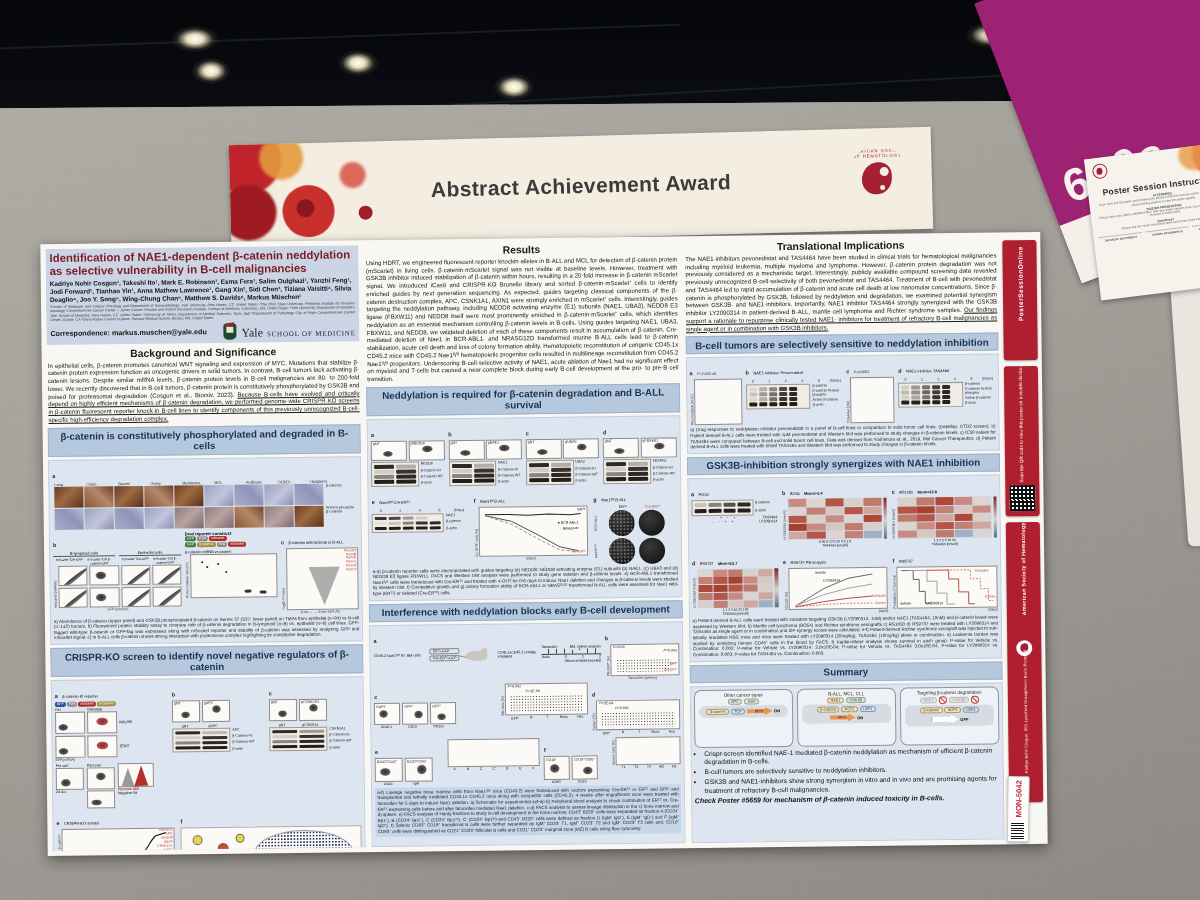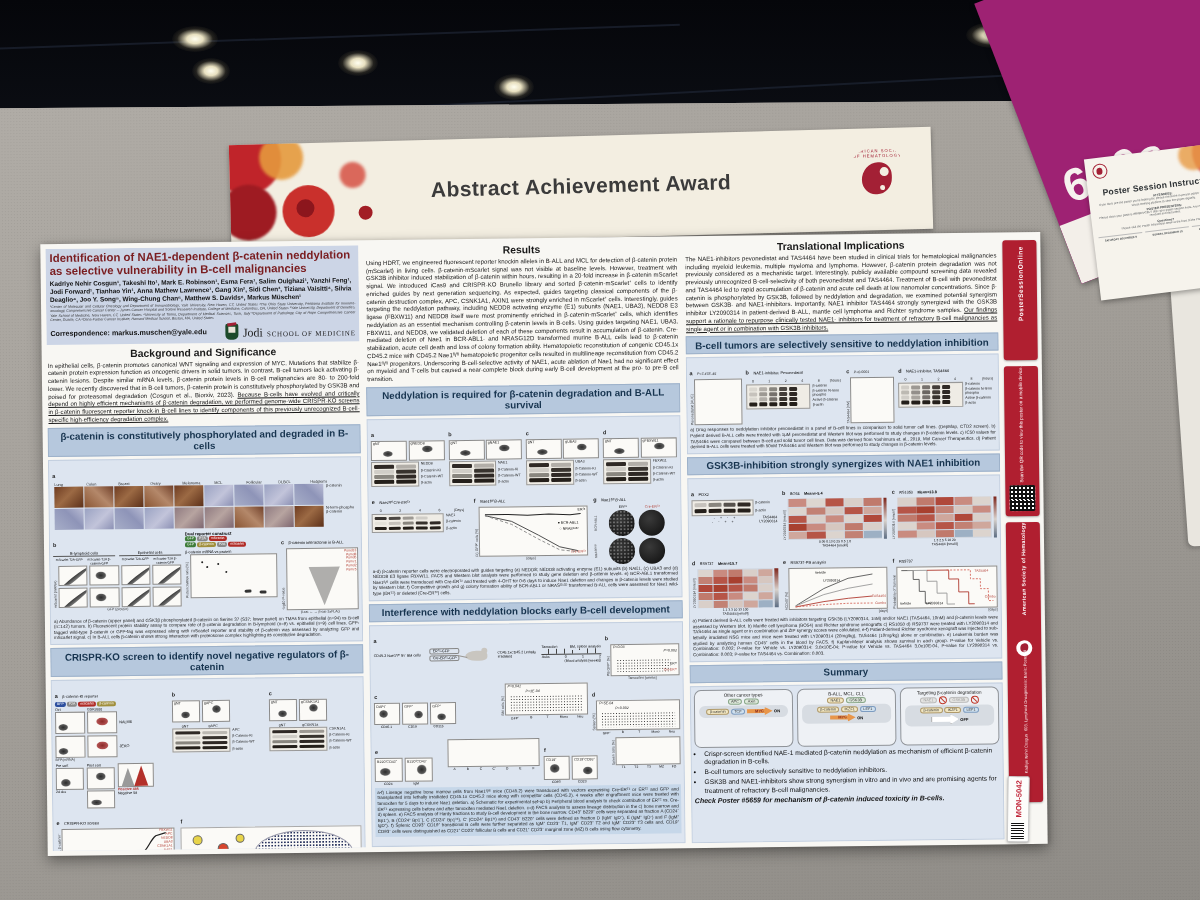--- a/index.html
+++ b/index.html
@@ -199,21 +199,21 @@
     <div class="pcols">
 
       <section class="col">
         <div class="titleblock">
           <div class="ptitle">Identification of NAE1-dependent β-catenin neddylation as selective vulnerability in B-cell malignancies</div>
           <div class="pauthors">Kadriye Nehir Cosgun¹, Takeshi Ito¹, Mark E. Robinson¹, Esma Fera¹, Salim Oulghazi¹, Yanzhi Feng¹, Jodi Forward¹, Tianhao Yin¹, Anna Mathew Lawrence¹, Gang Xin², Sidi Chen³, Tiziana Vaisitti⁴, Silvia Deaglio⁴, Joo Y. Song⁵, Wing-Chung Chan⁵, Matthew S. Davids⁶, Markus Müschen¹</div>
           <div class="paffil">¹Center of Molecular and Cellular Oncology and Department of Immunobiology, Yale University, New Haven, CT, United States ²The Ohio State University, Pelotonia Institute for Immuno-oncology, Comprehensive Cancer Center – James Cancer Hospital and Solove Research Institute, College of Medicine, Columbus, OH, United States ³Yale University, Department of Genetics, Yale School of Medicine, New Haven, CT, United States ⁴University of Torino, Department of Medical Sciences, Turin, Italy ⁵Department of Pathology, City of Hope Comprehensive Cancer Center, Duarte, CA ⁶Dana-Farber Cancer Institute, Harvard Medical School, Boston, MA, United States</div>
           <div class="corrrow">
             <span class="pcorr">Correspondence: markus.muschen@yale.edu</span>
             <span class="yaleshield"></span>
-            <span class="yalemark"><b>Jodi</b> <span>SCHOOL OF MEDICINE</span></span>
+            <span class="yalemark"><b>Yale</b> <span>SCHOOL OF MEDICINE</span></span>
           </div>
         </div>
 
         <div class="h1">Background and Significance</div>
         <div class="body"><span>In epithelial cells, β-catenin promotes canonical WNT signaling and expression of MYC. Mutations that stabilize β-catenin protein expression function as oncogenic drivers in solid tumors. In contrast, B-cell tumors lack activating β-catenin lesions. Despite similar mRNA levels, β-catenin protein levels in B-cell malignancies are 80- to 200-fold lower. We recently discovered that in B-cell tumors, β-catenin protein is constitutively phosphorylated by GSK3B and poised for proteasomal degradation (Cosgun et al., Biorxiv, 2023). </span><span class="und">Because B-cells have evolved and critically depend on highly efficient mechanisms of β-catenin degradation, we performed genome-wide CRISPR-KO screens in β-catenin fluorescent reporter knock-in B-cell lines to identify components of this previously unrecognized B-cell-specific high-efficiency degradation complex.</span></div>
 
         <div class="secbar">β-catenin is constitutively phosphorylated and degraded in B-cells</div>
         <div class="figbox" style="height:178px;">
           <span class="pl">a</span>
           

